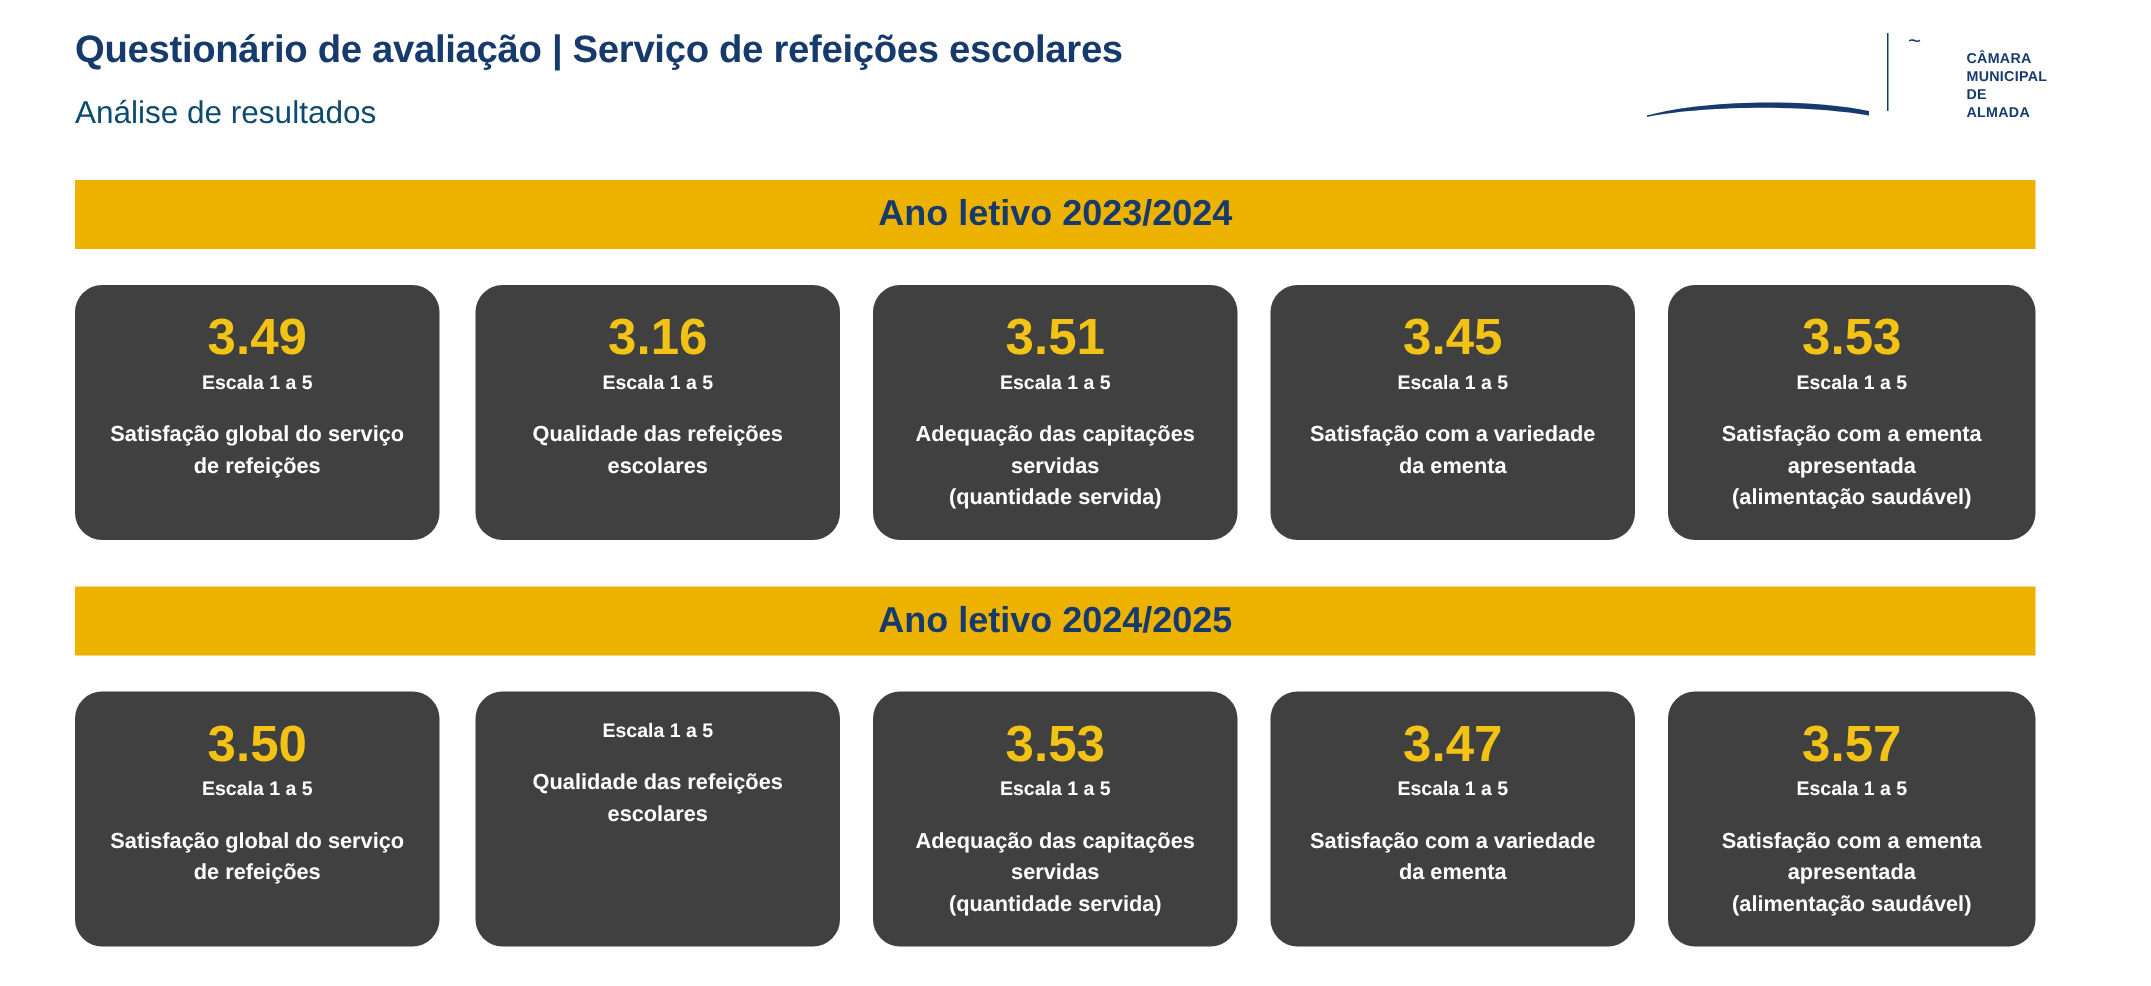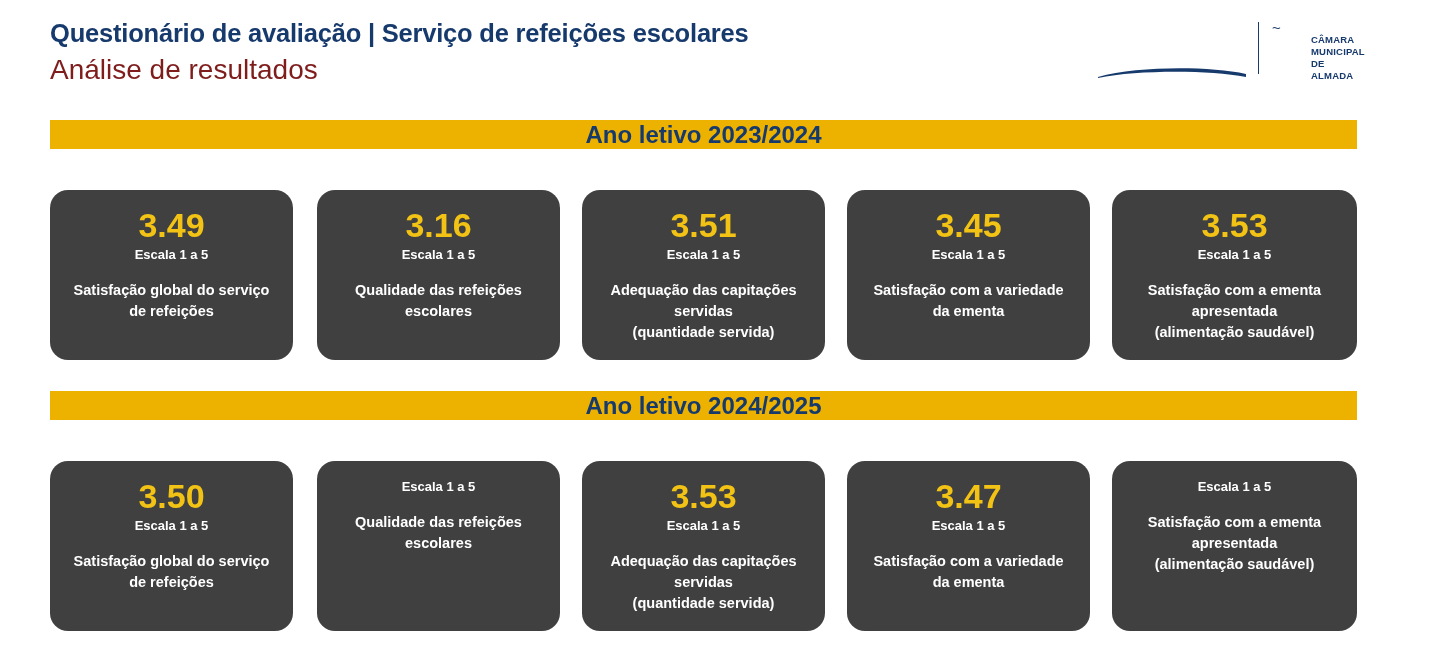--- a/index.html
+++ b/index.html
@@ -28,25 +28,25 @@
   }
   .title-main {
     font-size: 25.5px;
     font-weight: bold;
     color: #173A6D;
     letter-spacing: -0.2px;
     line-height: 1.25;
     white-space: nowrap;
   }
   .title-sub {
-    font-size: 28px;
+    font-size: 21px;
     font-weight: normal;
-    color: #7f1d1d;
+    color: #0c4a6e;
     line-height: 1.3;
-    margin-top: 2px;
+    margin-top: 12px;
     white-space: nowrap;
   }
 
   
   .logo {
     position: absolute;
     right: 78px;
     top: 14px;
     width: 260px;
     height: 72px;
@@ -93,21 +93,21 @@
     font-size: 15px;
     color: #173A6D;
     line-height: 1;
   }
 
   
   .banner {
     position: absolute;
     left: 50px;
     width: 1307px;
-    height: 29px;
+    height: 46px;
     background: #EDB200;
     display: flex;
     align-items: center;
     justify-content: center;
   }
   .banner-label {
     font-size: 24px;
     font-weight: bold;
     color: #173A6D;
   }
@@ -246,20 +246,21 @@
 servidas
 (quantidade servida)</div>
     </div>
     <div class="card c3">
       <div class="card-value">3.47</div>
       <div class="card-scale">Escala 1 a 5</div>
       <div class="card-desc">Satisfação com a variedade
 da ementa</div>
     </div>
     <div class="card c4">
+      <div class="card-value">3.57</div>
       <div class="card-scale">Escala 1 a 5</div>
       <div class="card-desc">Satisfação com a ementa
 apresentada
 (alimentação saudável)</div>
     </div>
   </div>
 
 </div>
 
 </body></html>

